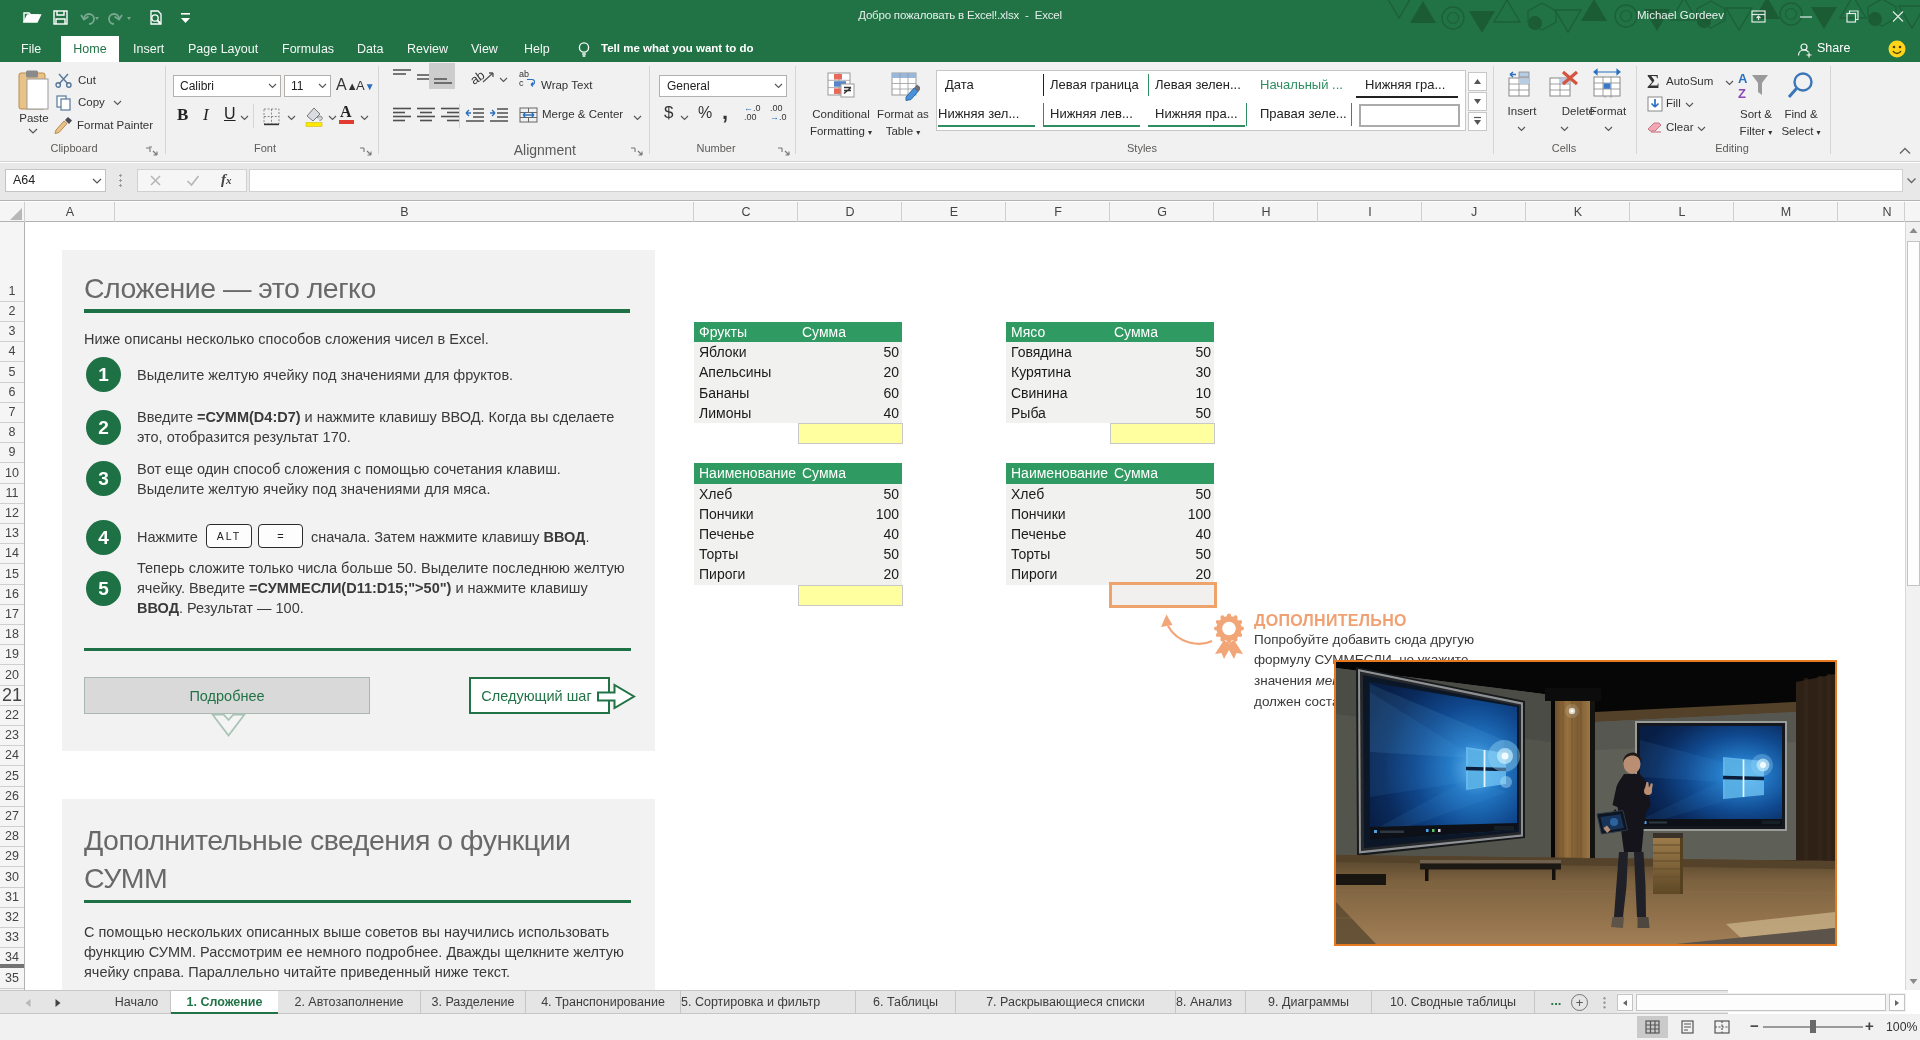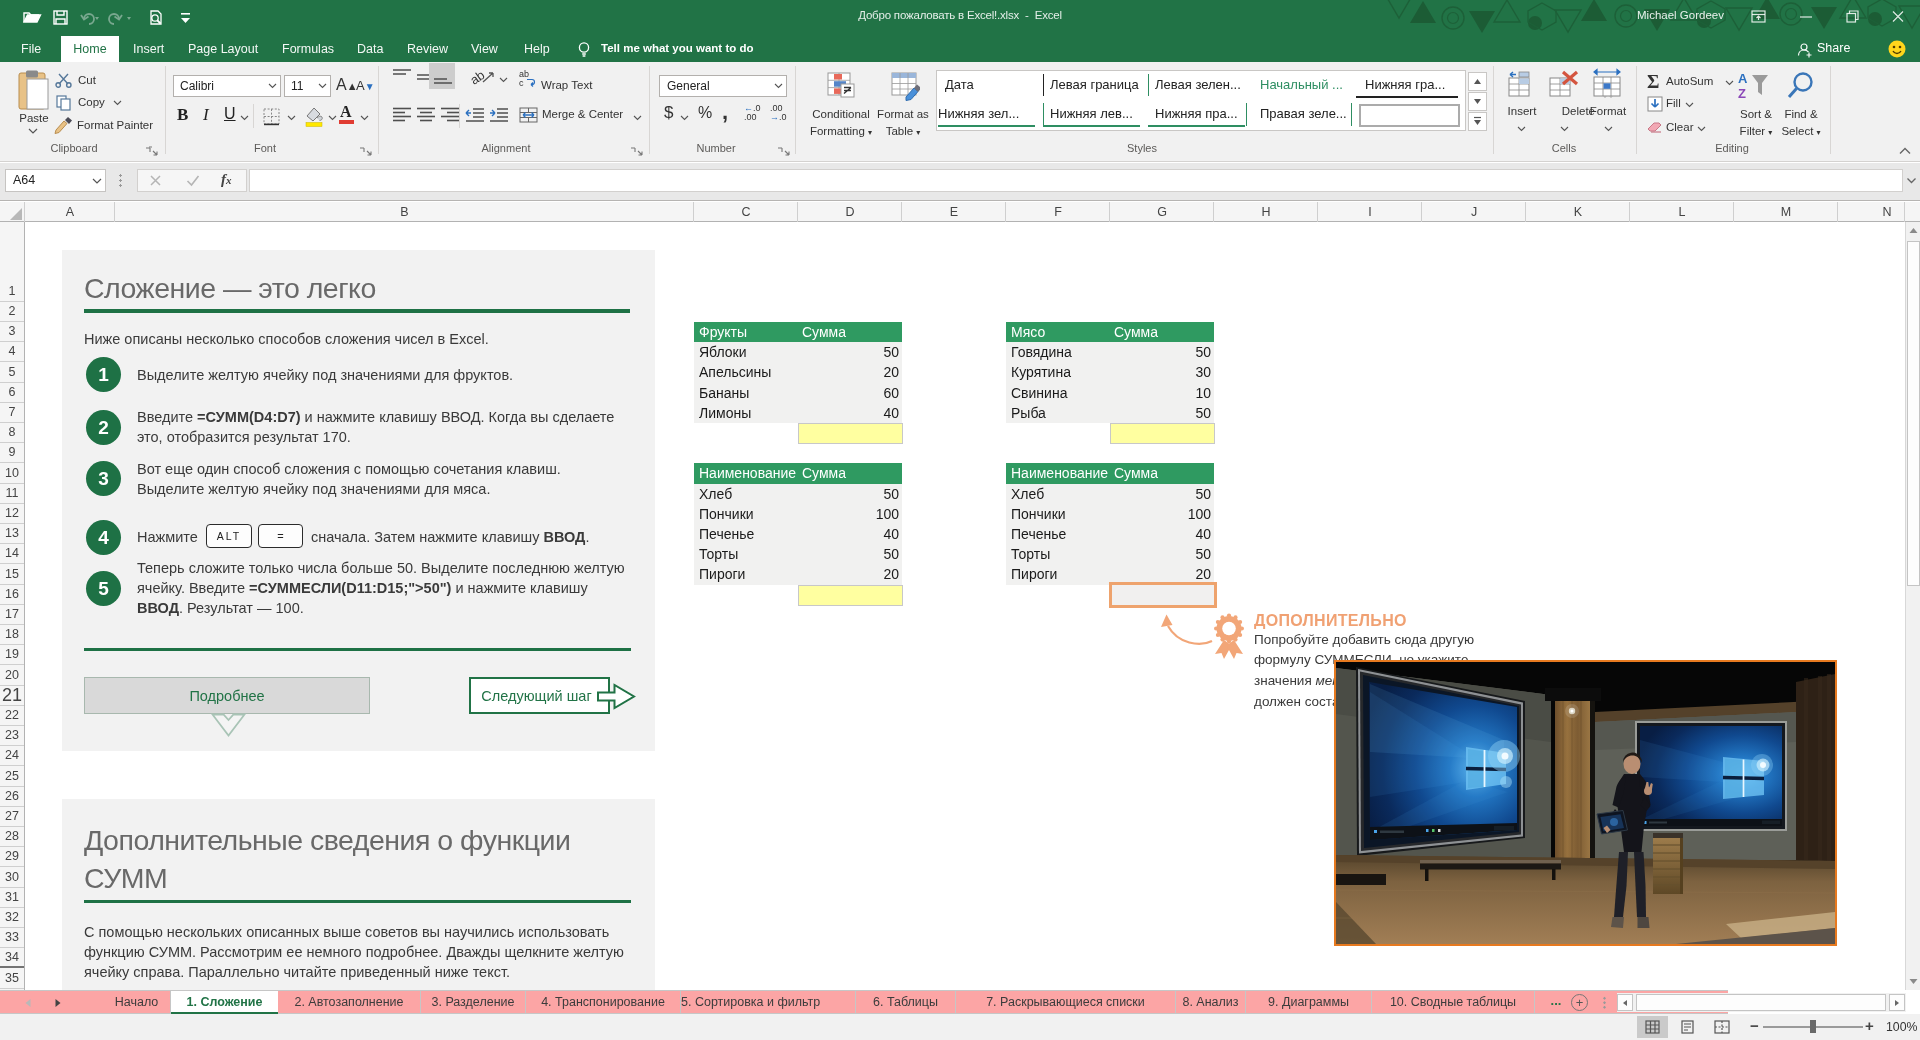--- a/index.html
+++ b/index.html
@@ -110,21 +110,21 @@
 <div class="a" style="left:0px;top:62px;width:1920px;height:100px;background:#f1f1f1;border-bottom:1px solid #d4d2d0">
 <div class="a" style="left:165px;top:4px;width:1px;height:88px;background:#d8d6d4"></div>
 <div class="a" style="left:378px;top:4px;width:1px;height:88px;background:#d8d6d4"></div>
 <div class="a" style="left:649px;top:4px;width:1px;height:88px;background:#d8d6d4"></div>
 <div class="a" style="left:795px;top:4px;width:1px;height:88px;background:#d8d6d4"></div>
 <div class="a" style="left:1493px;top:4px;width:1px;height:88px;background:#d8d6d4"></div>
 <div class="a" style="left:1636px;top:4px;width:1px;height:88px;background:#d8d6d4"></div>
 <div class="a" style="left:1830px;top:4px;width:1px;height:88px;background:#d8d6d4"></div>
 <div class="a" style="left:4px;top:80px;width:140px;text-align:center;font-size:11px;color:#5c5a58">Clipboard</div>
 <div class="a" style="left:195px;top:80px;width:140px;text-align:center;font-size:11px;color:#5c5a58">Font</div>
-<div class="a" style="left:436px;top:80px;width:140px;text-align:center;font-size:11px;color:#5c5a58">Alignment</div>
+<div class="a" style="left:436px;top:80px;width:140px;text-align:right;font-size:14px;color:#5c5a58">Alignment</div>
 <div class="a" style="left:646px;top:80px;width:140px;text-align:center;font-size:11px;color:#5c5a58">Number</div>
 <div class="a" style="left:1072px;top:80px;width:140px;text-align:center;font-size:11px;color:#5c5a58">Styles</div>
 <div class="a" style="left:1494px;top:80px;width:140px;text-align:center;font-size:11px;color:#5c5a58">Cells</div>
 <div class="a" style="left:1662px;top:80px;width:140px;text-align:center;font-size:11px;color:#5c5a58">Editing</div>
 <svg class="a" style="left:0px;top:84px" width="800" height="12" viewBox="0 0 800 12">
 <g stroke="#777" fill="none" stroke-width="1">
 <path d="M152 1 h-3 v-0 M152 1 v0"></path>
 </g>
 <g stroke="#777" fill="none" stroke-width="1.1">
 <path d="M150 2 h-4 M150 2 v4 M153 5 l4 4 M157 9 h-3.5 M157 9 v-3.5"></path>
@@ -581,21 +581,21 @@
     </div>
 <div class="a" style="left:0px;top:665.6000000000001px;width:24px;height:20.2px;border-bottom:1px solid #cfcfcf;display:flex;align-items:flex-end;justify-content:center">
       <span style="font-size:12.5px;color:#444;line-height:19px">31</span>
     </div>
 <div class="a" style="left:0px;top:685.8000000000002px;width:24px;height:20.2px;border-bottom:1px solid #cfcfcf;display:flex;align-items:flex-end;justify-content:center">
       <span style="font-size:12.5px;color:#444;line-height:19px">32</span>
     </div>
 <div class="a" style="left:0px;top:706.0000000000002px;width:24px;height:20.2px;border-bottom:1px solid #cfcfcf;display:flex;align-items:flex-end;justify-content:center">
       <span style="font-size:12.5px;color:#444;line-height:19px">33</span>
     </div>
-<div class="a" style="left:0px;top:726.2000000000003px;width:24px;height:20.2px;border-bottom:2px solid #737373;display:flex;align-items:center;justify-content:center">
+<div class="a" style="left:0px;top:726.2000000000003px;width:24px;height:20.2px;border-bottom:4px solid #737373;display:flex;align-items:flex-start;justify-content:center">
       <span style="font-size:12.5px;color:#444;line-height:19px">34</span>
     </div>
 <div class="a" style="left:0px;top:746.4000000000003px;width:24px;height:20.2px;border-bottom:1px solid #cfcfcf;display:flex;align-items:flex-end;justify-content:center">
       <span style="font-size:12.5px;color:#444;line-height:19px">35</span>
     </div>
 </div>
 <div class="a" style="left:62px;top:250px;width:593px;height:501px;background:#f2f2f2"></div>
 <div class="a" style="left:84px;top:272px;font-size:28.5px;font-weight:300;color:#696969;letter-spacing:-.5px">Сложение — это легко</div>
 <div class="a" style="left:84px;top:309px;width:546px;height:4px;background:#1e7145"></div>
 <div class="a" style="left:84px;top:331px;font-size:14.5px;color:#3a3a3a">Ниже описаны несколько способов сложения чисел в Excel.</div>
@@ -842,36 +842,36 @@
 </div>
 <div class="a" style="left:1905px;top:222px;width:15px;height:768px;background:#f1f1f1;border-left:1px solid #d8d8d8">
 <svg class="a" style="left:3px;top:5px" width="9" height="7" viewBox="0 0 9 7">
       <path d="M4.5 1 L8.5 6 H0.5 Z" fill="#8a8a8a"></path>
     </svg>
 <div class="a" style="left:1px;top:19px;width:13px;height:345px;background:#fdfdfd;border:1px solid #c4c4c4"></div>
 <svg class="a" style="left:3px;top:756px" width="9" height="7" viewBox="0 0 9 7">
       <path d="M4.5 6 L8.5 1 H0.5 Z" fill="#8a8a8a"></path>
     </svg>
 </div>
-<div class="a" style="left:0px;top:990px;width:1728px;height:24px;background:#fca5a5;border-top:1px solid #c6c6c6;border-bottom:1px solid #c6c6c6">
+<div class="a" style="left:0px;top:990px;width:1728px;height:24px;background:#e5e5e5;border-top:1px solid #c6c6c6;border-bottom:1px solid #c6c6c6">
 <svg class="a" style="left:24px;top:7px" width="8" height="10" viewBox="0 0 8 10">
       <path d="M6.5 1 L1.5 5 L6.5 9 Z" fill="#b8b8b8"></path>
     </svg>
 <svg class="a" style="left:54px;top:7px" width="8" height="10" viewBox="0 0 8 10">
       <path d="M1.5 1 L6.5 5 L1.5 9 Z" fill="#444"></path>
     </svg>
 <div class="a" style="left:103px;top:0px;width:68px;height:23px;color:#3c3c3c;font-size:12.5px;text-align:center;line-height:23px;border-right:1px solid #c6c6c6">Начало</div>
 <div class="a" style="left:171px;top:0px;width:107px;height:23px;background:#fff;border-bottom:2px solid #217346;color:#217346;font-weight:bold;font-size:12.5px;text-align:center;line-height:22px">1. Сложение</div>
 <div class="a" style="left:278px;top:0px;width:143px;height:23px;color:#3c3c3c;font-size:12.5px;text-align:center;line-height:23px;border-right:1px solid #c6c6c6">2. Автозаполнение</div>
 <div class="a" style="left:421px;top:0px;width:105px;height:23px;color:#3c3c3c;font-size:12.5px;text-align:center;line-height:23px;border-right:1px solid #c6c6c6">3. Разделение</div>
 <div class="a" style="left:526px;top:0px;width:155px;height:23px;color:#3c3c3c;font-size:12.5px;text-align:center;line-height:23px;border-right:1px solid #c6c6c6">4. Транспонирование</div>
 <div class="a" style="left:681px;top:0px;width:175px;height:23px;color:#3c3c3c;font-size:12.5px;text-align:left;line-height:23px;border-right:1px solid #c6c6c6">5. Сортировка и фильтр</div>
 <div class="a" style="left:856px;top:0px;width:100px;height:23px;color:#3c3c3c;font-size:12.5px;text-align:center;line-height:23px;border-right:1px solid #c6c6c6">6. Таблицы</div>
 <div class="a" style="left:956px;top:0px;width:220px;height:23px;color:#3c3c3c;font-size:12.5px;text-align:center;line-height:23px;border-right:1px solid #c6c6c6">7. Раскрывающиеся списки</div>
-<div class="a" style="left:1176px;top:0px;width:70px;height:23px;color:#3c3c3c;font-size:12.5px;text-align:center;line-height:23px;border-right:1px solid #c6c6c6">8. Анализ</div>
+<div class="a" style="left:1176px;top:0px;width:70px;height:23px;color:#3c3c3c;font-size:12.5px;line-height:23px;border-right:1px solid #c6c6c6">8. Анализ</div>
 <div class="a" style="left:1246px;top:0px;width:126px;height:23px;color:#3c3c3c;font-size:12.5px;text-align:center;line-height:23px;border-right:1px solid #c6c6c6">9. Диаграммы</div>
 <div class="a" style="left:1372px;top:0px;width:163px;height:23px;color:#3c3c3c;font-size:12.5px;text-align:center;line-height:23px;border-right:1px solid #c6c6c6">10. Сводные таблицы</div>
 <div class="a" style="left:1544px;top:0px;width:24px;height:23px;color:#217346;font-weight:bold;font-size:13px;text-align:center;line-height:20px">...</div>
 <div class="a" style="left:1571px;top:3px;width:17px;height:17px;border:1px solid #767676;border-radius:50%;color:#555;font-size:13px;text-align:center;line-height:15px">+</div>
 <div class="a" style="left:1603px;top:5px;width:3px;height:13px;background:radial-gradient(circle,#999 1px,transparent 1.4px);background-size:3px 4.5px"></div>
 <div class="a" style="left:1617px;top:2px;width:289px;height:19px;background:#f1f1f1"></div>
 <div class="a" style="left:1617px;top:3px;width:16px;height:17px;background:#fdfdfd;border:1px solid #c4c4c4"></div>
 <svg class="a" style="left:1622px;top:8px" width="6" height="8" viewBox="0 0 6 8">
       <path d="M5 1 L1 4 L5 7 Z" fill="#666"></path>
     </svg>

